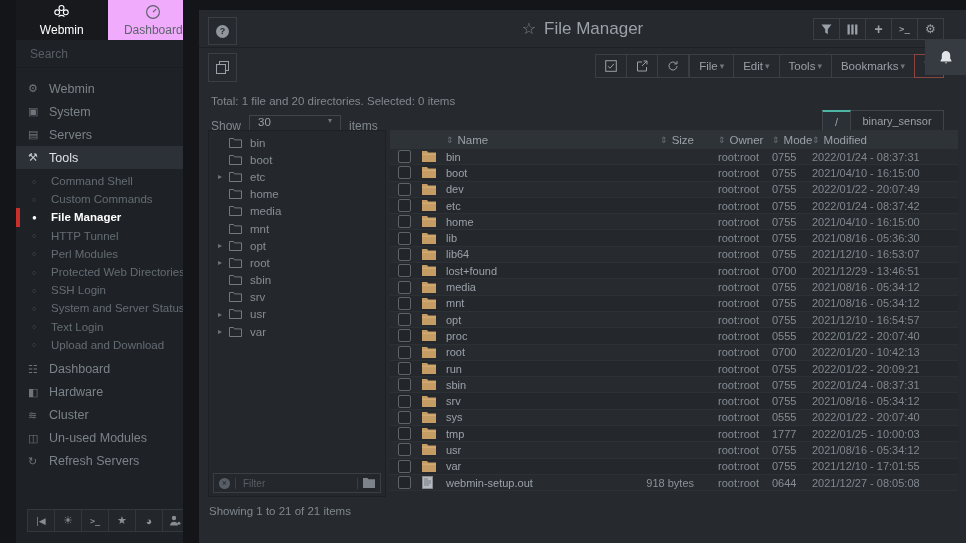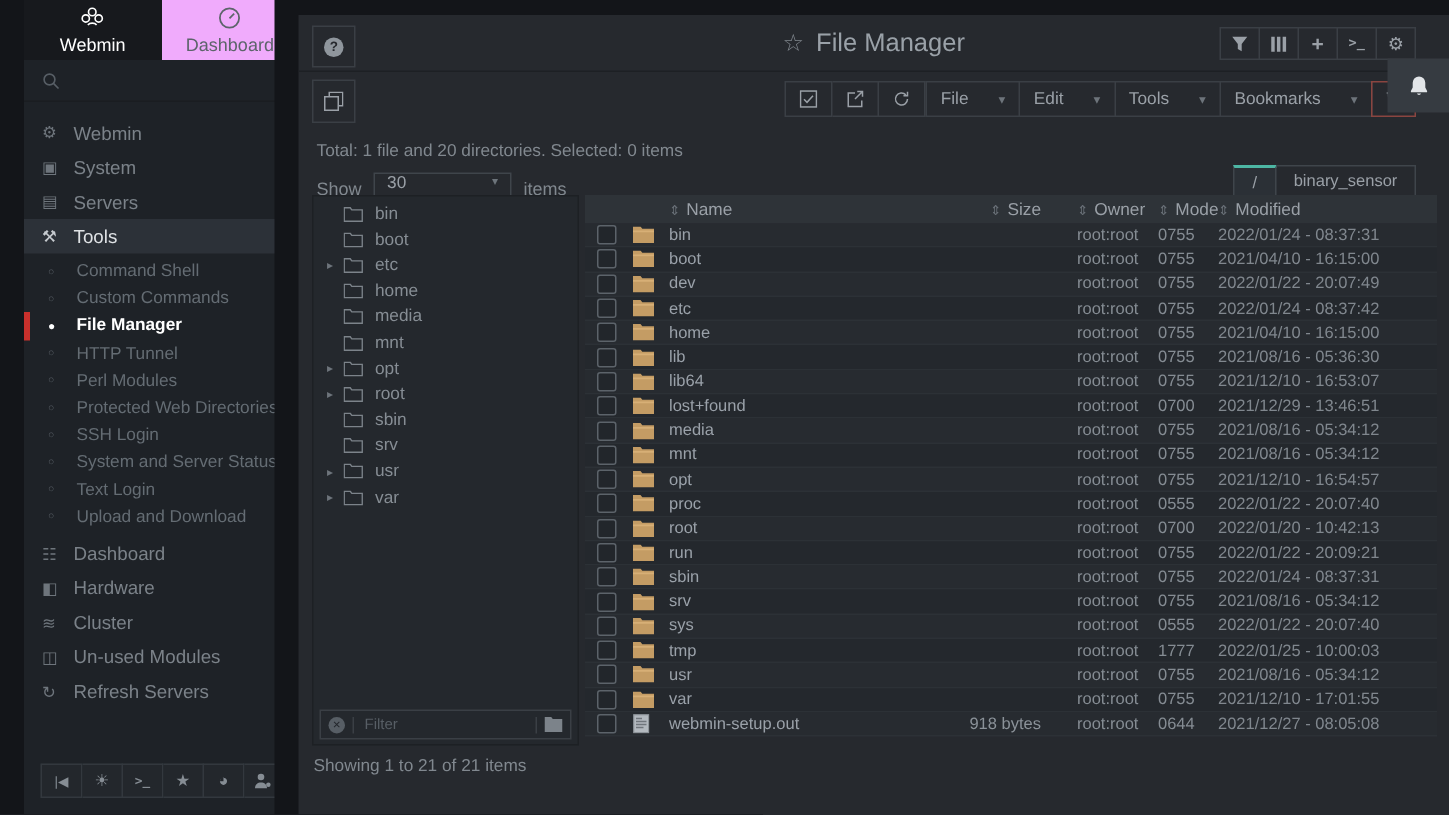--- a/index.html
+++ b/index.html
@@ -46,21 +46,21 @@
   .hbtn:first-child{border-left:1px solid #3a3f45}
   .hbtn .mono{font-family:"DejaVu Sans Mono",monospace;font-weight:bold;font-size:9px}
   .hbtn .plus{font-size:14px;font-weight:bold}
   .hbtn .gear{font-size:12px}
   .bell{position:absolute;right:0;top:29px;width:41px;height:36px;background:#363b41;display:flex;align-items:center;justify-content:center;z-index:6;cursor:pointer}
   .ptools{height:38px;position:relative}
   .copybtn{position:absolute;left:9px;top:5px;width:27px;height:27px;border:1px solid #3a3f45;color:#9aa0a7;display:flex;align-items:center;justify-content:center;cursor:pointer}
   .tgroup{position:absolute;right:22px;top:6px;display:flex;height:24px}
   .tbtn{border:1px solid #3a3f45;border-left:none;display:flex;align-items:center;justify-content:center;color:#9aa0a7;font-size:11.5px;padding:0 9px;cursor:pointer;background:transparent}
   .tbtn:first-child{border-left:1px solid #3a3f45}
-  .tbtn-menu{gap:20px}
+  .tbtn-menu{gap:2px}
   .menucaret{font-size:9px;color:#6d747b}
   .tbtn-trash{border:1px solid #8a4540;margin-left:-1px}
   .summary{padding:9px 0 0 12px;color:#81888f;font-size:11.5px}
   .showrow{position:relative;height:24px;margin-top:7px;padding-left:12px;display:flex;align-items:center;gap:8px;color:#81888f;font-size:12px}
   .selectbox{width:74px;height:20px;border:1px solid #3f454b;display:flex;align-items:flex-start;padding:0 8px;color:#9aa0a7;font-size:11.5px;cursor:pointer}
   .scaret{margin-left:auto;font-size:8px;color:#6d747b}
   .pathgroup{position:absolute;right:22px;top:-4px;display:flex;height:22px}
   .rootbtn{width:27px;border:1px solid #3f454b;border-top:2px solid #4db6a4;background:#2b3036;color:#9aa0a7;font-size:11px;display:flex;align-items:center;justify-content:center;cursor:pointer}
   .pathbox{width:92px;border:1px solid #3f454b;border-left:none;color:#9aa0a7;font-size:11px;display:flex;align-items:center;justify-content:center;cursor:text}
   .content{position:absolute;left:9px;top:120px;height:367px;display:flex}
@@ -115,20 +115,21 @@
       <span>
         <svg width="16" height="16" viewBox="0 0 16 16">
             <circle cx="8" cy="8" r="6.4" fill="none" stroke="#5d646b" stroke-width="1.2"></circle>
             <path d="M8 8.2l3.1-3.1" stroke="#5d646b" stroke-width="1.2"></path>
           </svg>
       </span>
       <span class="tlabel">Dashboard</span>
     </div>
   </div>
   <div class="searchrow">
+    <input type="text" placeholder="Search" style="">
     <span>
       <svg width="12" height="12" viewBox="0 0 12 12">
           <circle cx="5" cy="5" r="3.6" fill="none" stroke="#575e65" stroke-width="1.1"></circle>
           <path d="M7.8 7.8L11 11" stroke="#575e65" stroke-width="1.1"></path>
         </svg>
     </span>
   </div>
   <div class="menu" id="sidebar-menu">
       <div class="mitem">
         <span class="micon">⚙</span>

